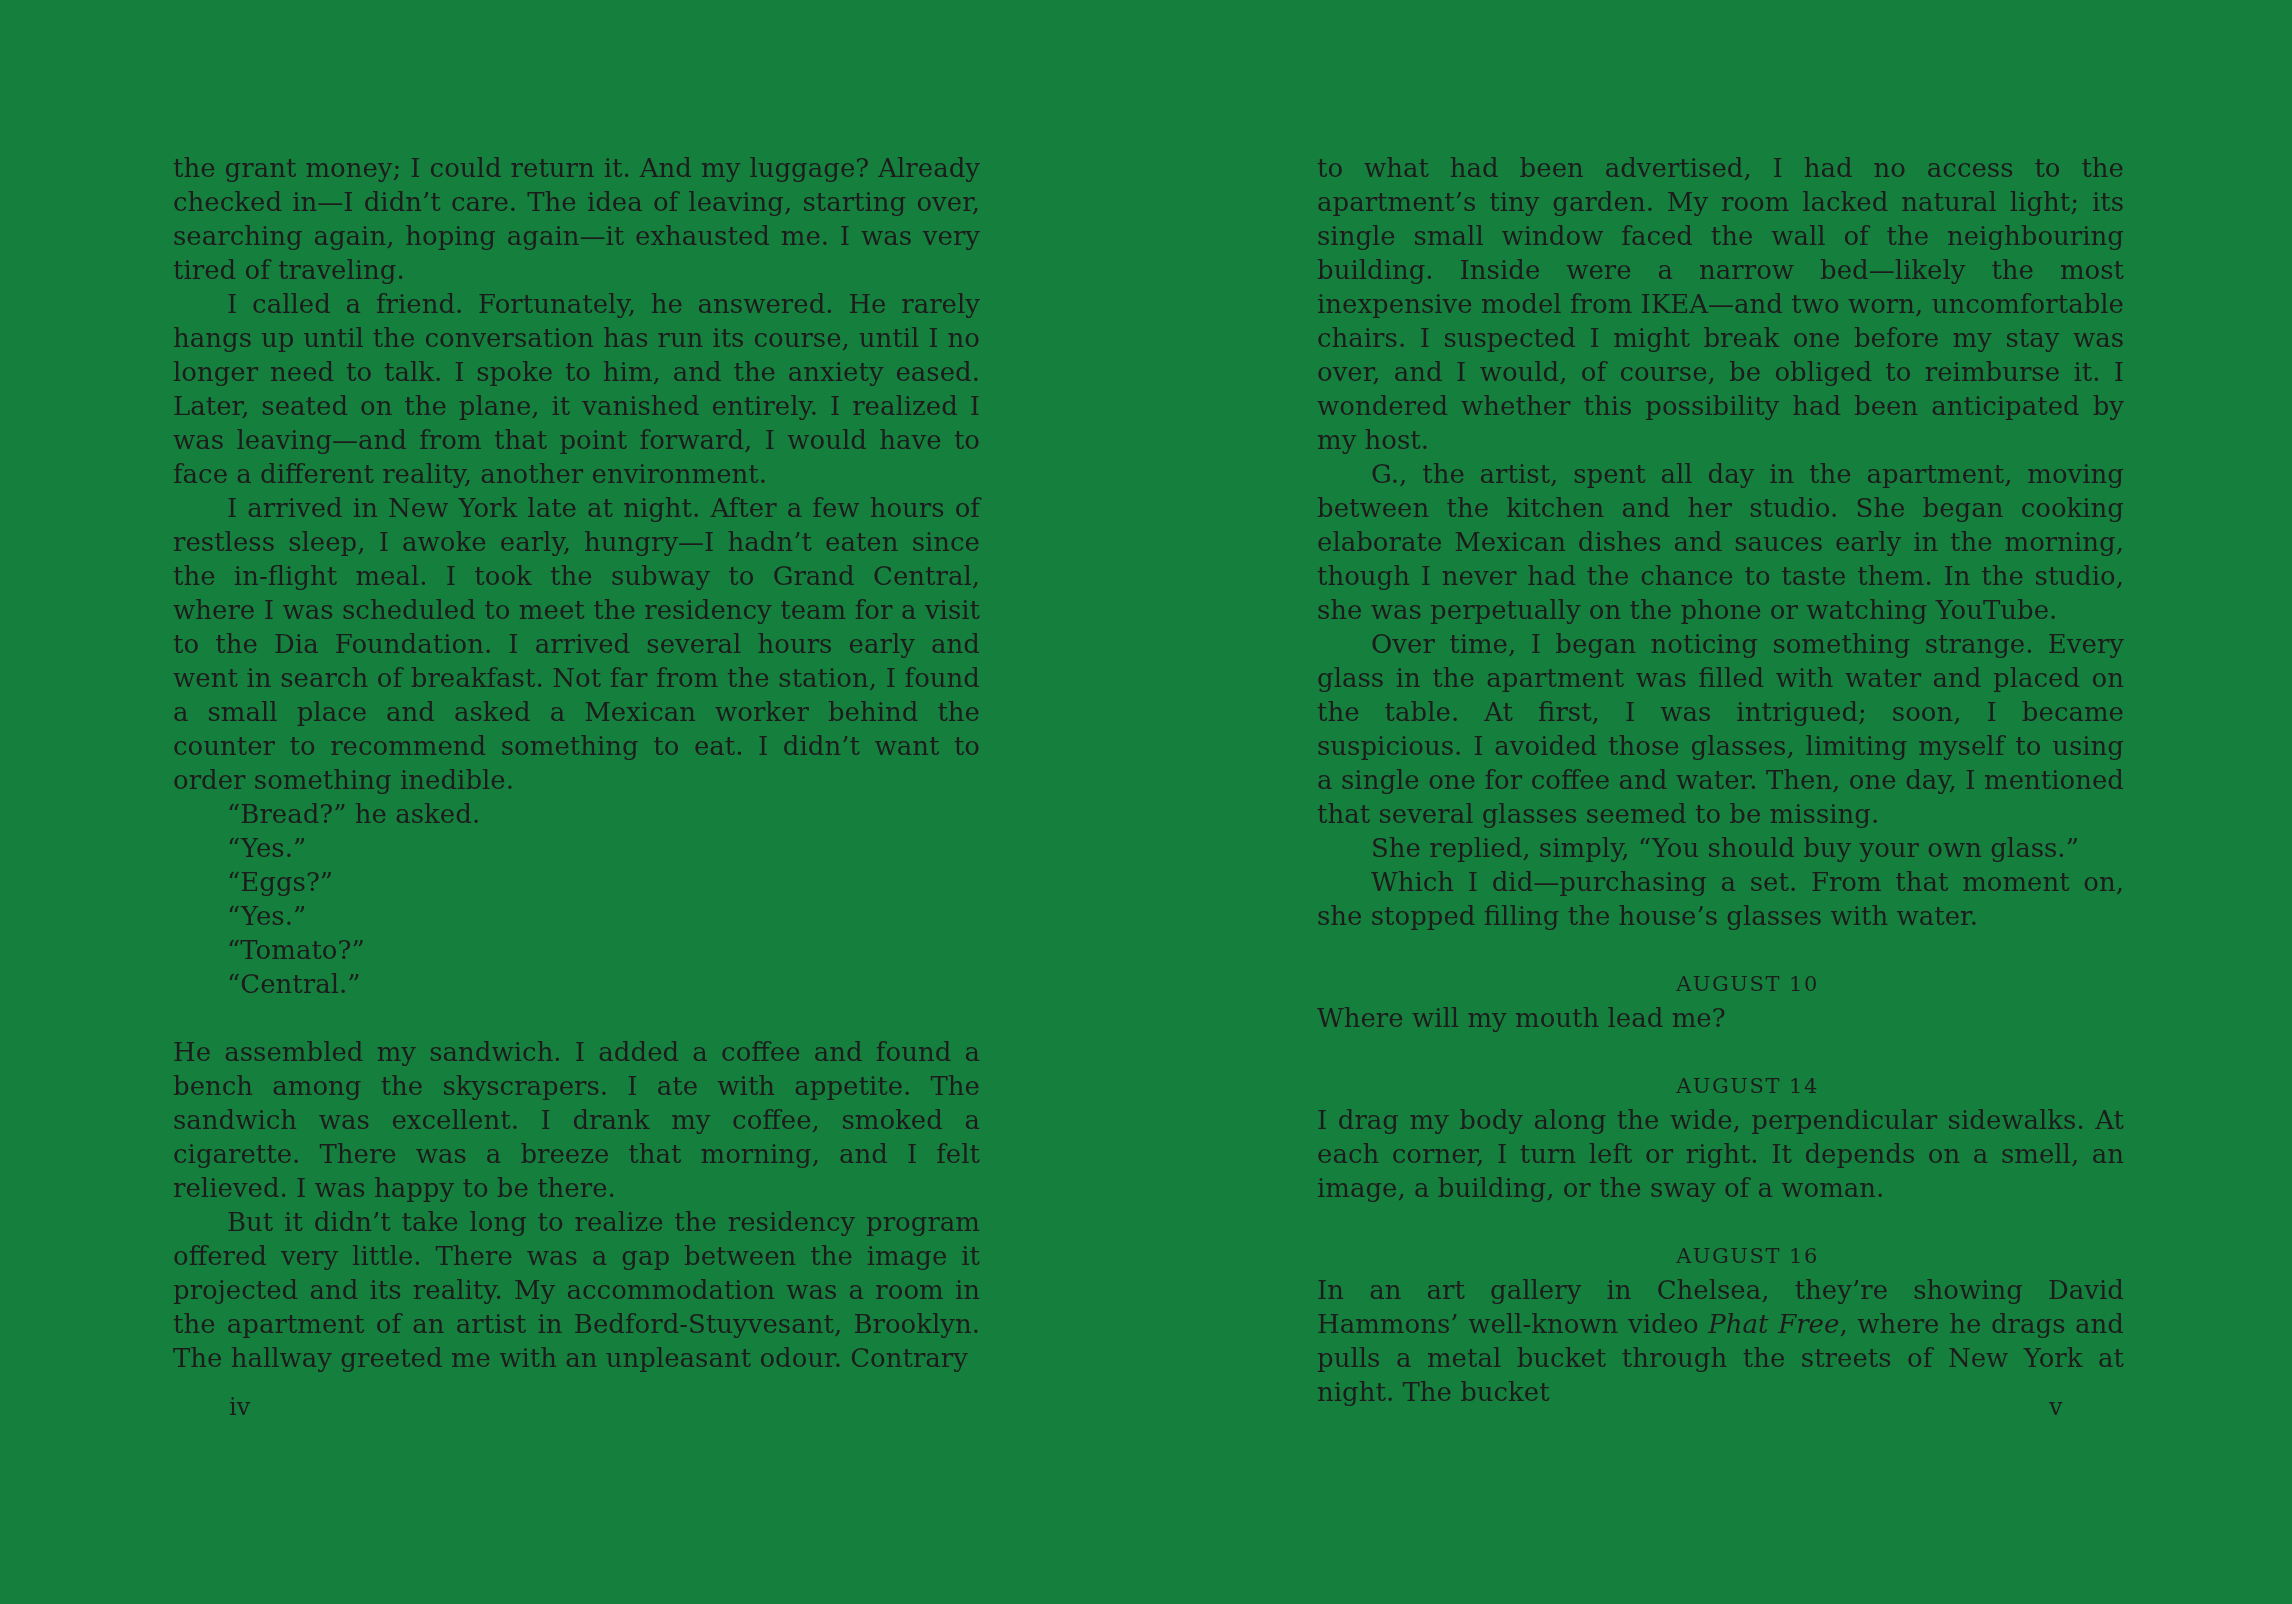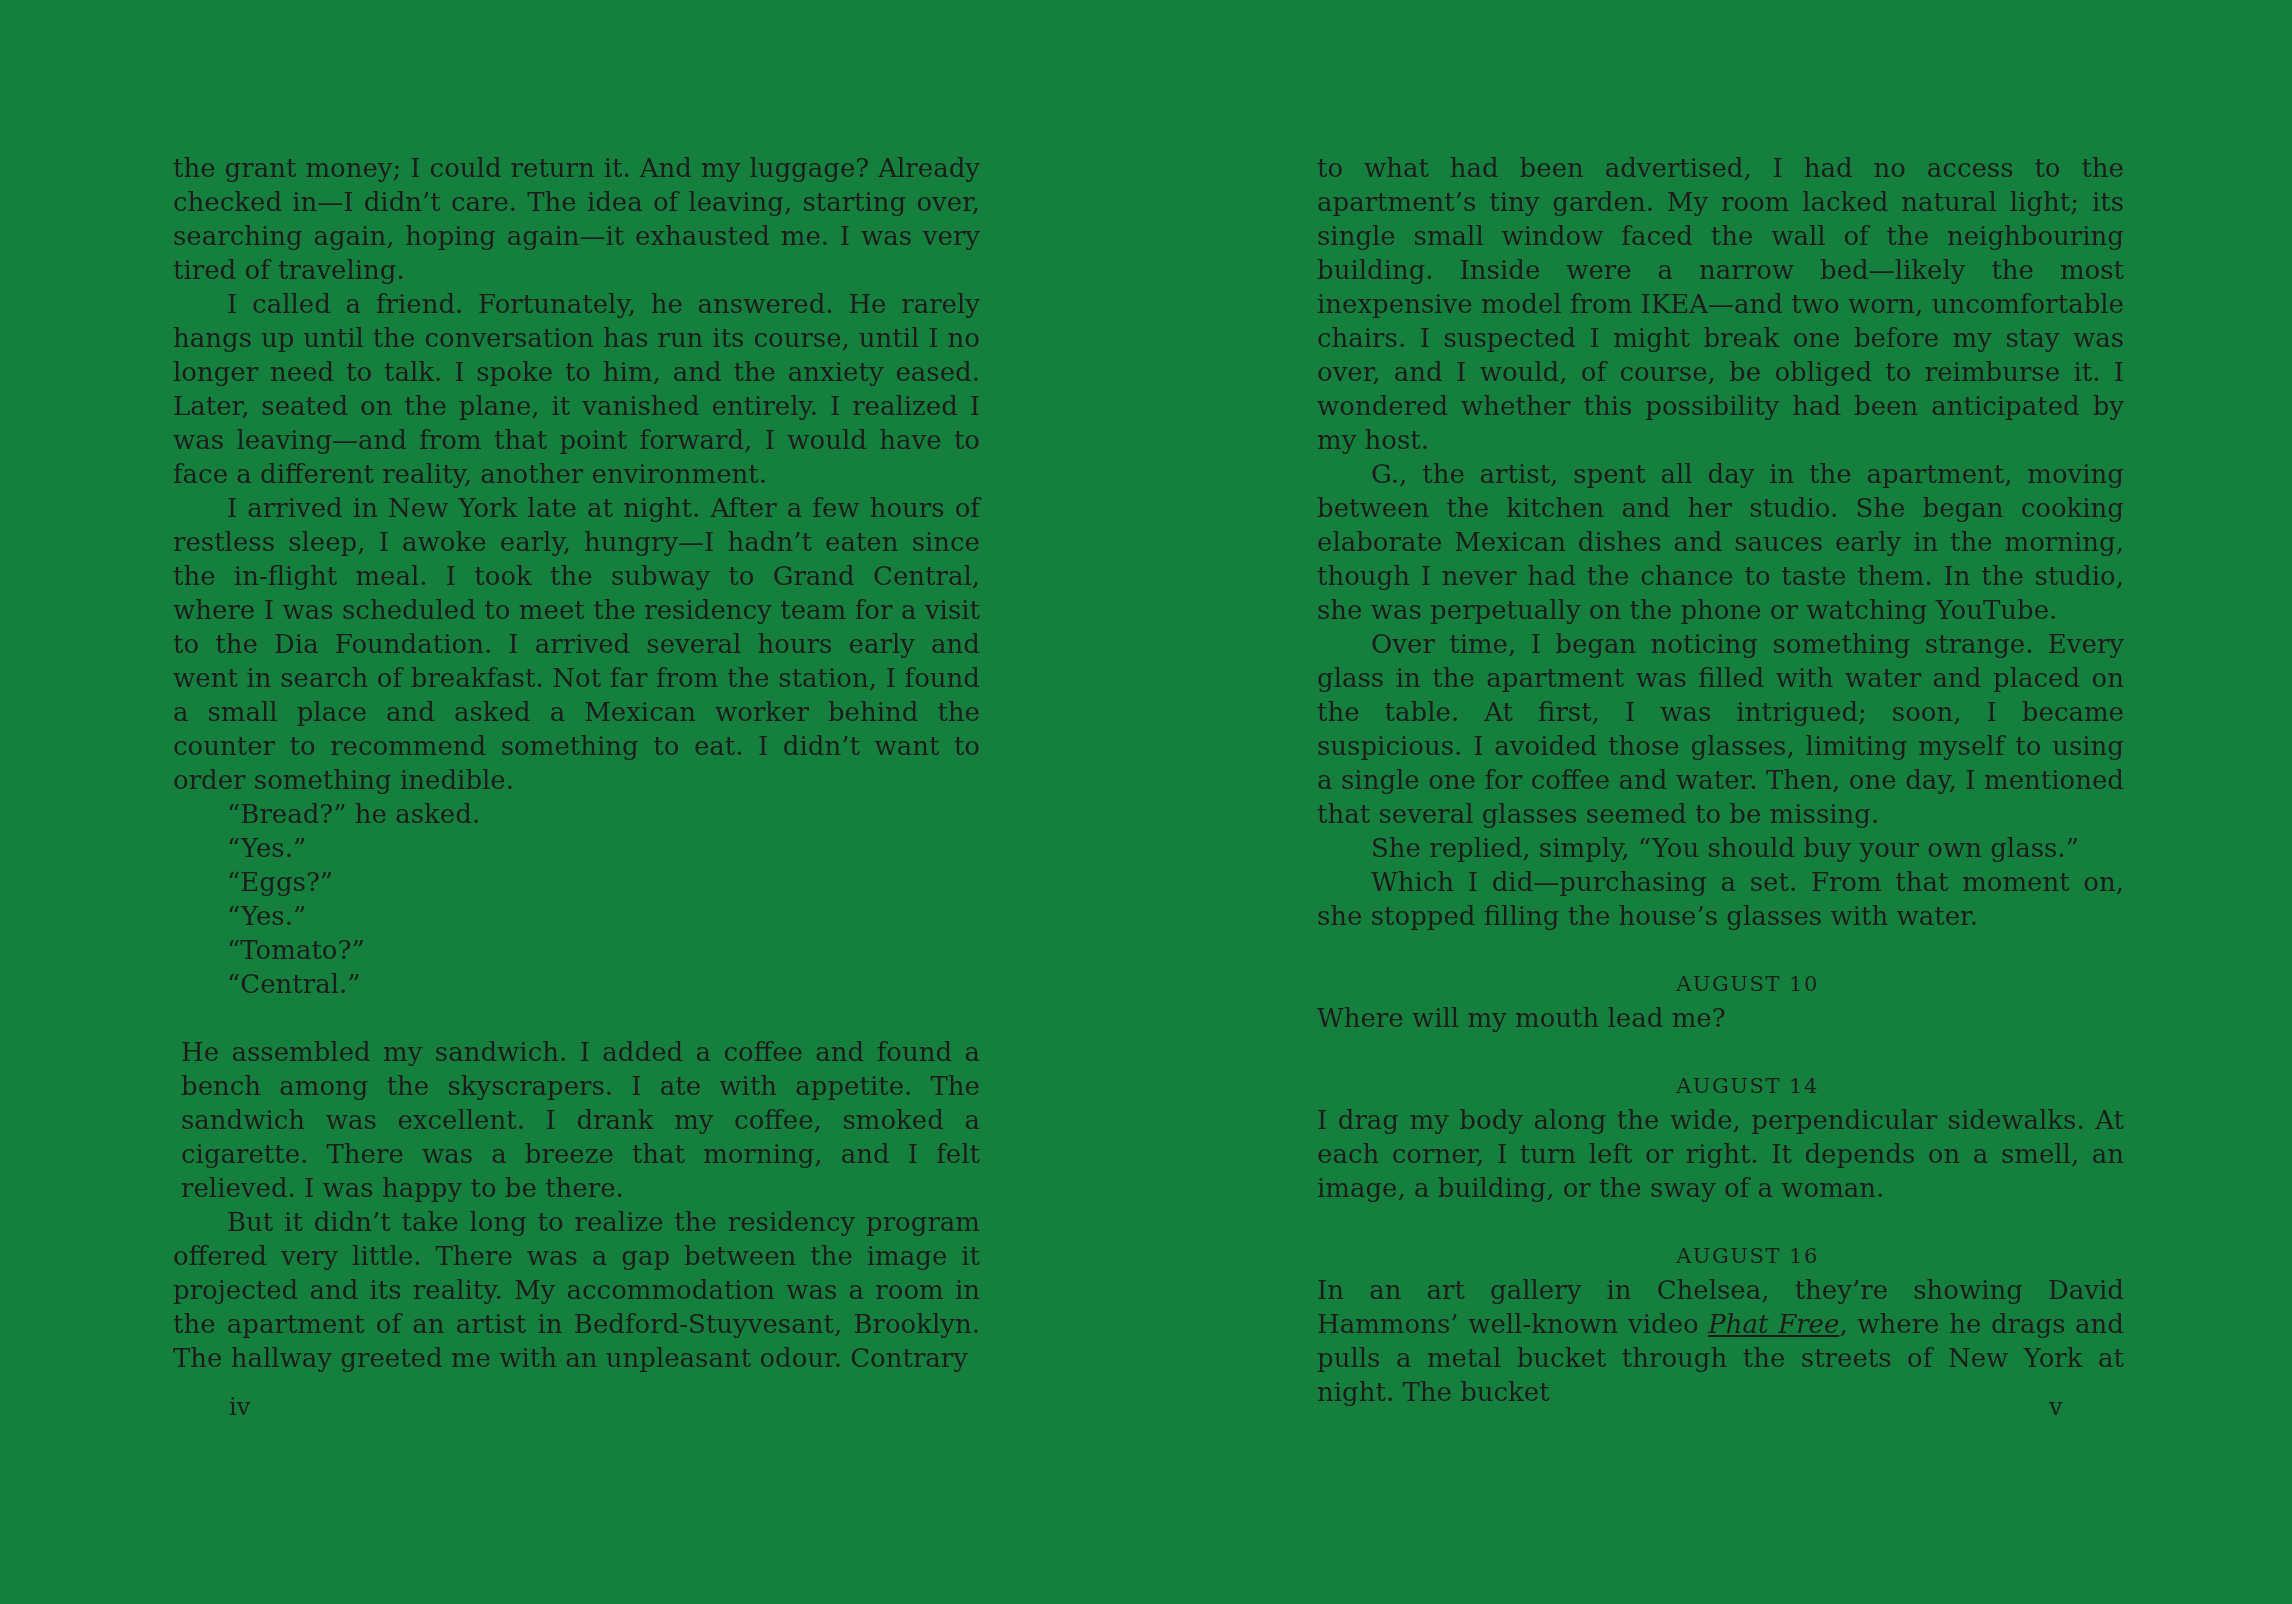--- a/index.html
+++ b/index.html
@@ -42,29 +42,29 @@
   .page.left  .textblock { left: 173px; }
   .page.right .textblock { left: 171px; }
 
   p.block {
     margin: 0;
     padding: 0;
   }
   p.noindent        { text-indent: 0; }
   p.indent          { text-indent: 54px; }
   p.dialogue        { text-indent: 54px; }
-  p.spacer          { margin-top: 34px; margin-left: 8px; }
+  p.spacer          { margin-top: 34px; }
   p.heading {
     text-indent: 54px;
     font-size: 21px;
     letter-spacing: 1.5px;
     margin-top: 34px;
     text-align: center;
   }
-  .italic { font-style: italic; text-decoration: underline; }
+  .italic { font-style: italic; }
 
   .page-number {
     position: absolute;
     top: 1393px;
     font-size: 24px;
     line-height: 29px;
     color: #1c1c1c;
   }
   .page-number.left-num  { left: 229px; }
   .page-number.right-num { left: 2049px; }

